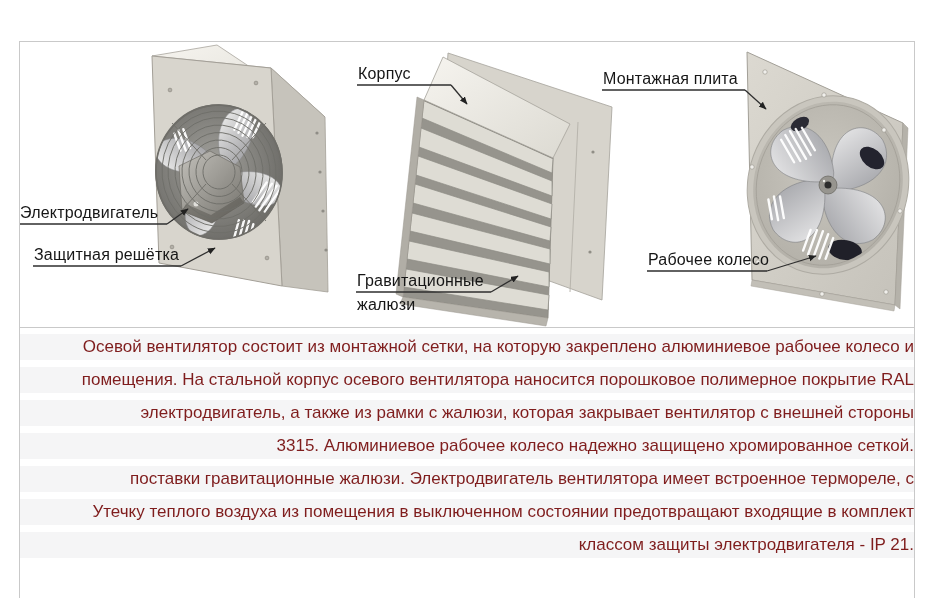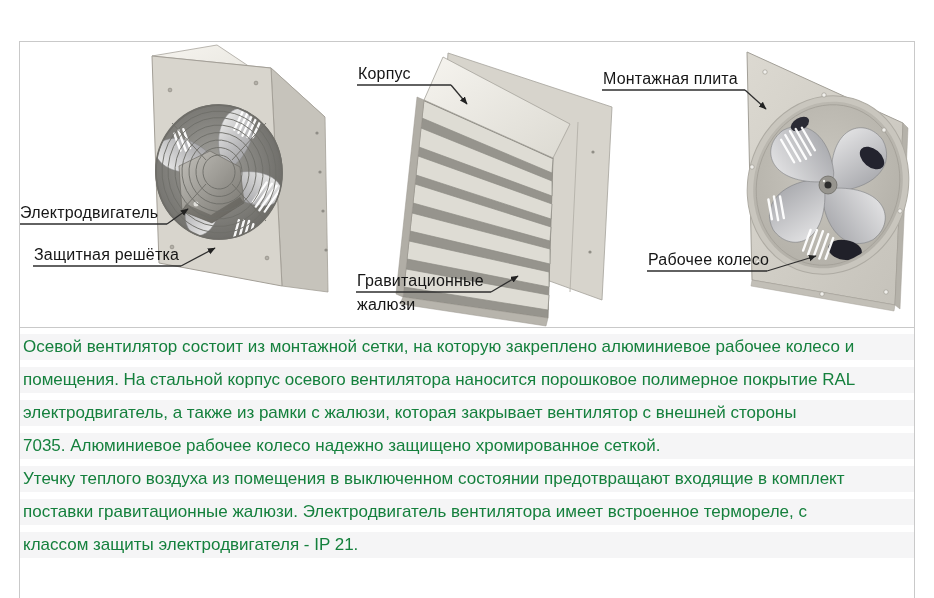--- a/index.html
+++ b/index.html
@@ -13,21 +13,21 @@
   }
   .figure-row{height:285px;border-bottom:1px solid #c9c9c9;overflow:hidden;}
   .figure-row svg{display:block;}
   .callout{font:16px "Liberation Sans",sans-serif;fill:#161616;letter-spacing:.2px;}
   .callout-line{stroke:#2e2e2e;stroke-width:1.3;fill:none;}
   .ring{fill:none;stroke:#6f6e69;stroke-width:.9;}
   .zebra line{stroke:#ffffff;stroke-width:2.4;stroke-linecap:round;opacity:.95;}
   .text-block{margin-top:6px;}
   .text-line{
     height:26px;line-height:26px;background:#f5f5f6;margin-bottom:7px;
-    padding-left:3px;font-size:17px;color:#15803d;white-space:nowrap;overflow:hidden;
+    padding-left:3px;font-size:17px;color:#7f1d1d;white-space:nowrap;overflow:hidden;text-align:right;
   }
 </style>
 </head>
 <body>
 
 <div class="frame">
 
   <div class="figure-row">
     <svg width="894" height="285" viewBox="20 42 894 285" xmlns="http://www.w3.org/2000/svg">
       <defs>
@@ -248,19 +248,19 @@
         <path class="callout-line" d="M647,271 H767"></path>
         <path class="callout-line" d="M767,271 L816,256" marker-end="url(#arrow)"></path>
       </g>
     </svg>
   </div>
 
   <div class="text-block">
     <div class="text-line">Осевой вентилятор состоит из монтажной сетки, на которую закреплено алюминиевое рабочее колесо и</div>
     <div class="text-line">помещения. На стальной корпус осевого вентилятора наносится порошковое полимерное покрытие RAL</div>
     <div class="text-line">электродвигатель, а также из рамки с жалюзи, которая закрывает вентилятор с внешней стороны</div>
-    <div class="text-line">7035. Алюминиевое рабочее колесо надежно защищено хромированное сеткой.</div>
+    <div class="text-line">3315. Алюминиевое рабочее колесо надежно защищено хромированное сеткой.</div>
+    <div class="text-line">поставки гравитационные жалюзи. Электродвигатель вентилятора имеет встроенное термореле, с</div>
     <div class="text-line">Утечку теплого воздуха из помещения в выключенном состоянии предотвращают входящие в комплект</div>
-    <div class="text-line">поставки гравитационные жалюзи. Электродвигатель вентилятора имеет встроенное термореле, с</div>
     <div class="text-line">классом защиты электродвигателя - IP 21.</div>
   </div>
 
 </div>
 
 </body></html>

